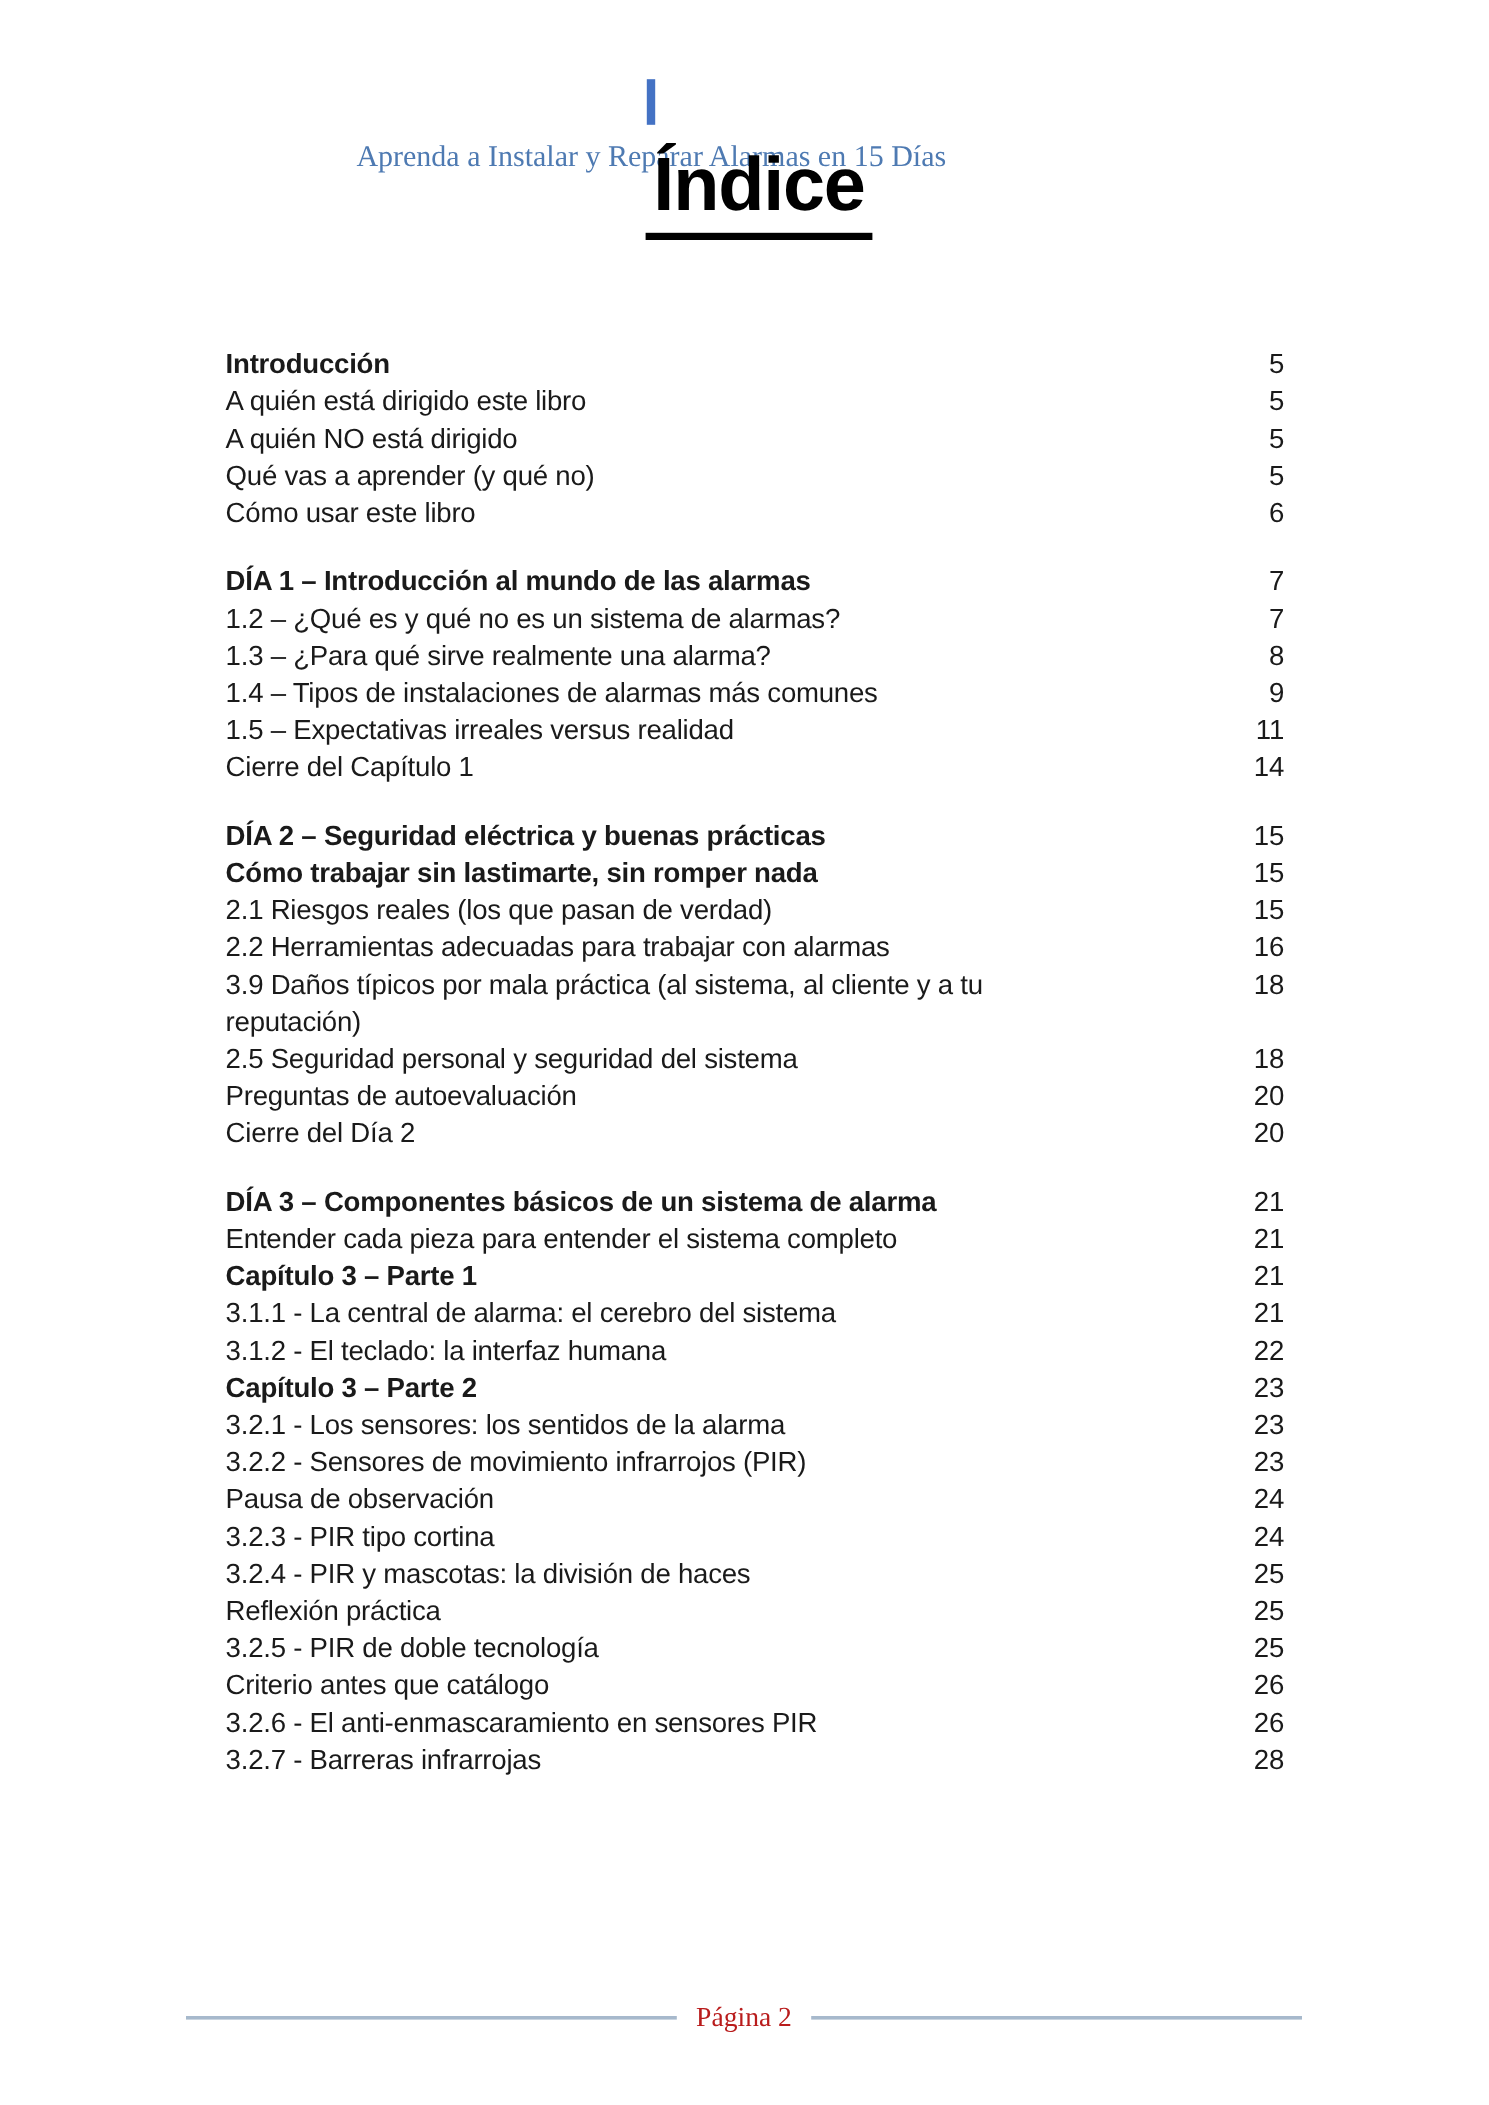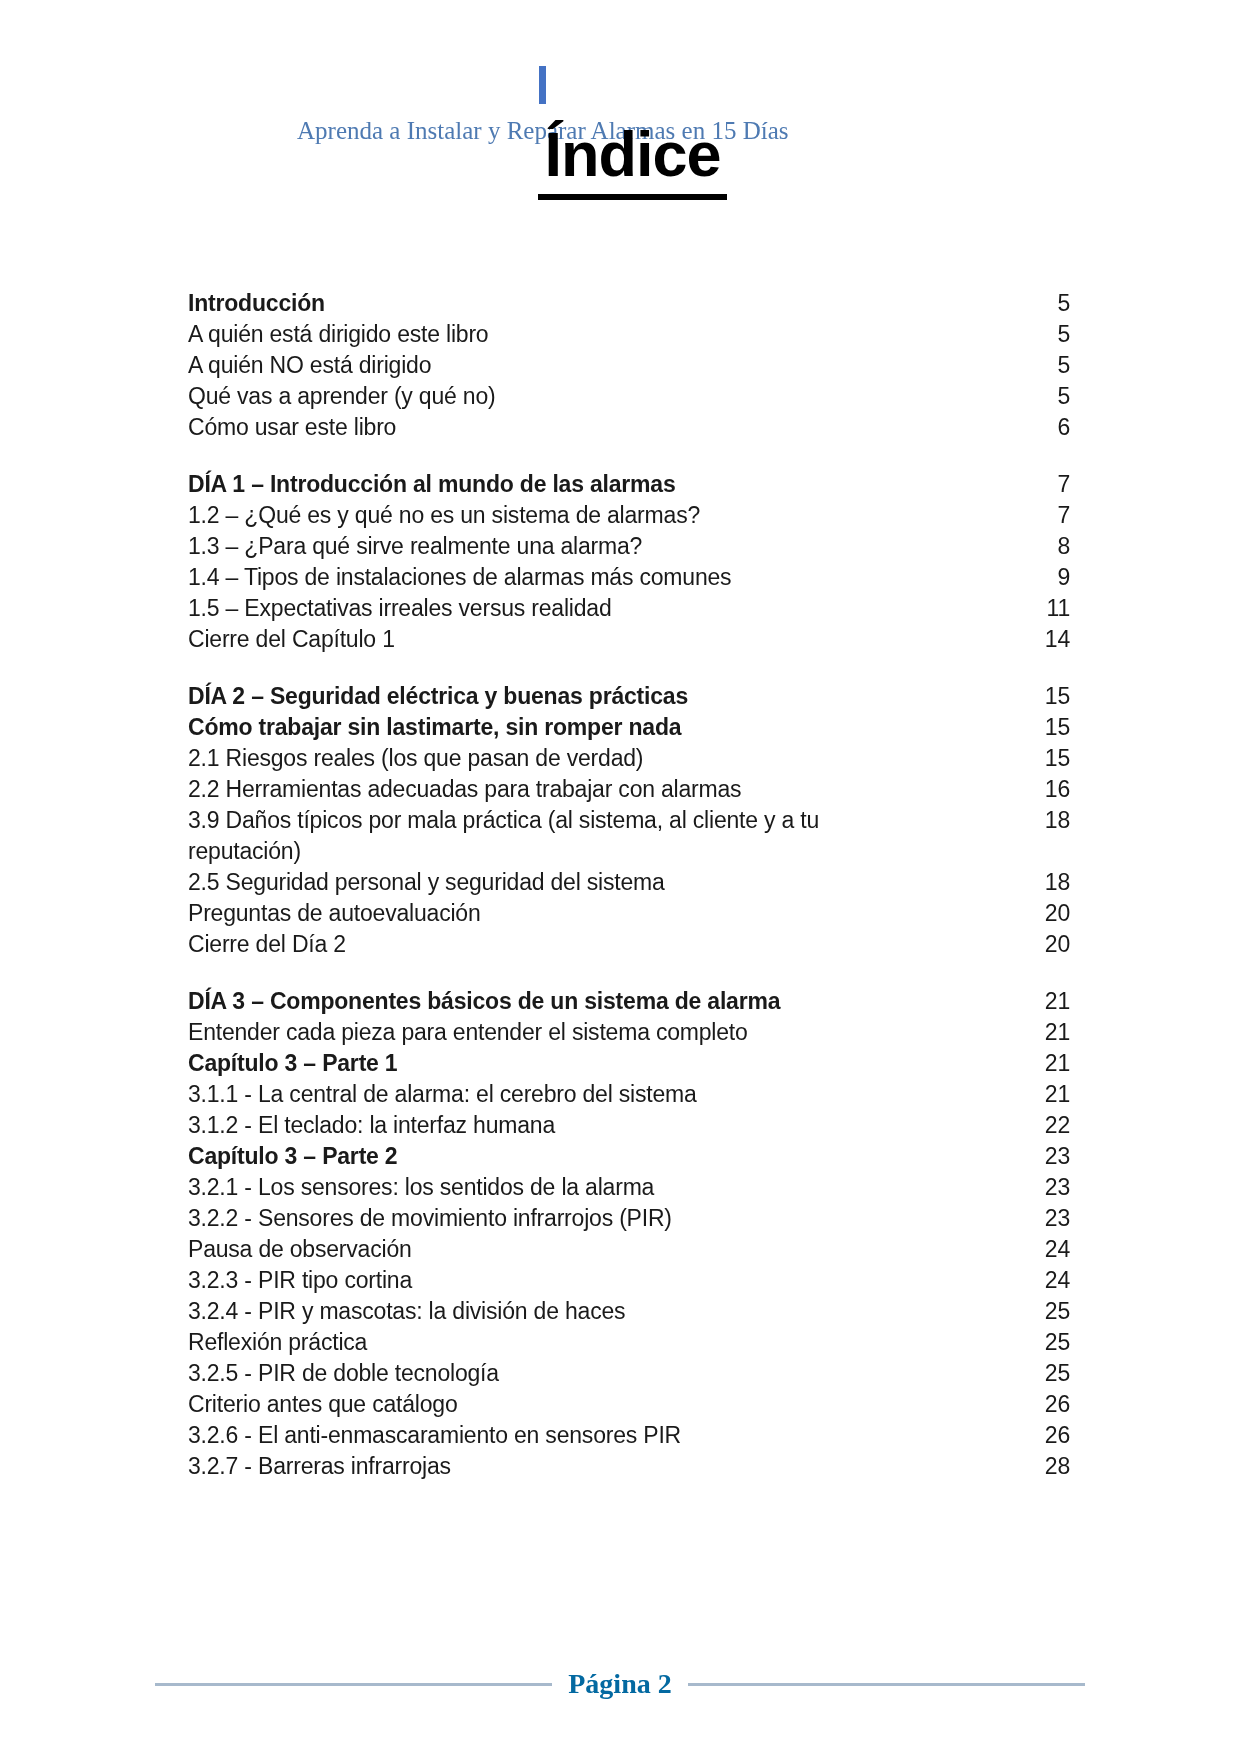--- a/index.html
+++ b/index.html
@@ -94,23 +94,23 @@
     gap: 16px;
   }
   .doc-footer .footer-line {
     flex: 1 1 auto;
     height: 3px;
     background: #a7b9cc;
   }
   .doc-footer .footer-label {
     flex: 0 0 auto;
     font-family: "Liberation Serif", "DejaVu Serif", serif;
-    font-weight: bold;
-    font-size: 28px;
-    color: #0369a1;
+    font-weight: normal;
+    font-size: 23px;
+    color: #b91c1c;
     white-space: nowrap;
   }
 </style>
 </head>
 <body>
 
 <div class="page">
 
   <div class="doc-header">
     <div class="accent-bar"></div>

